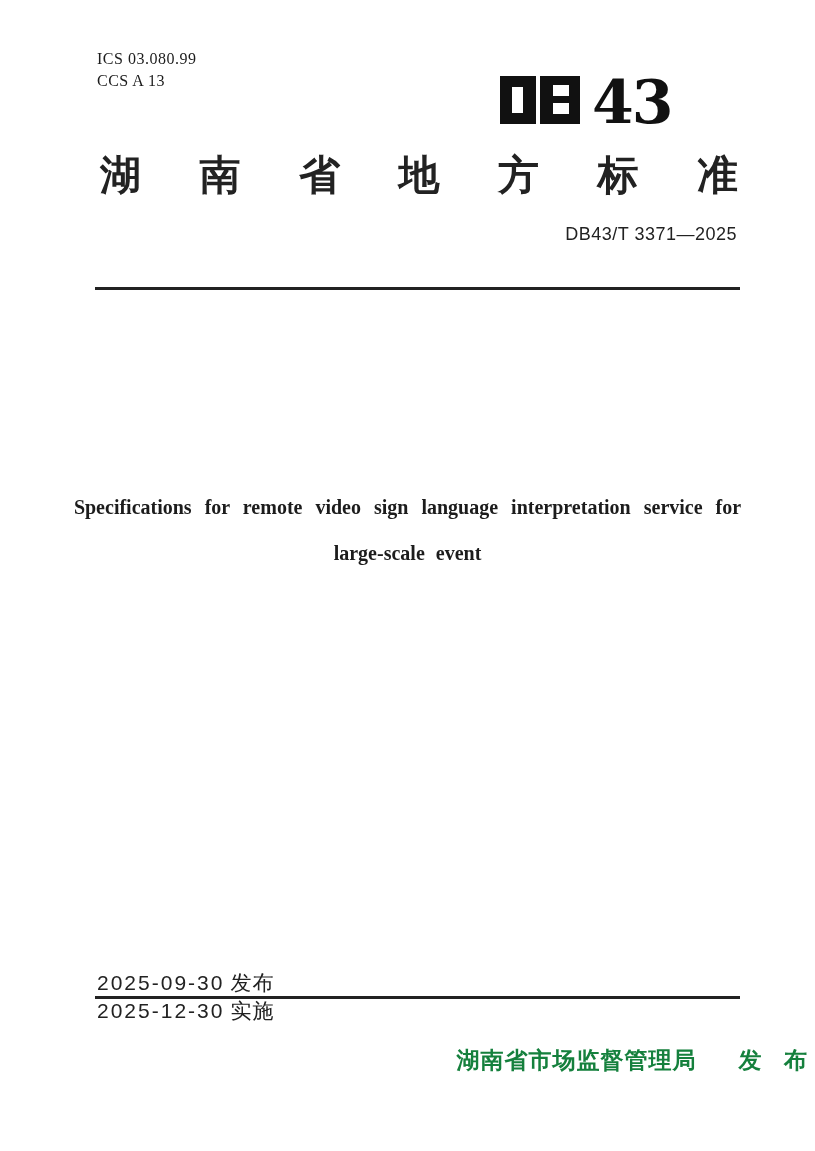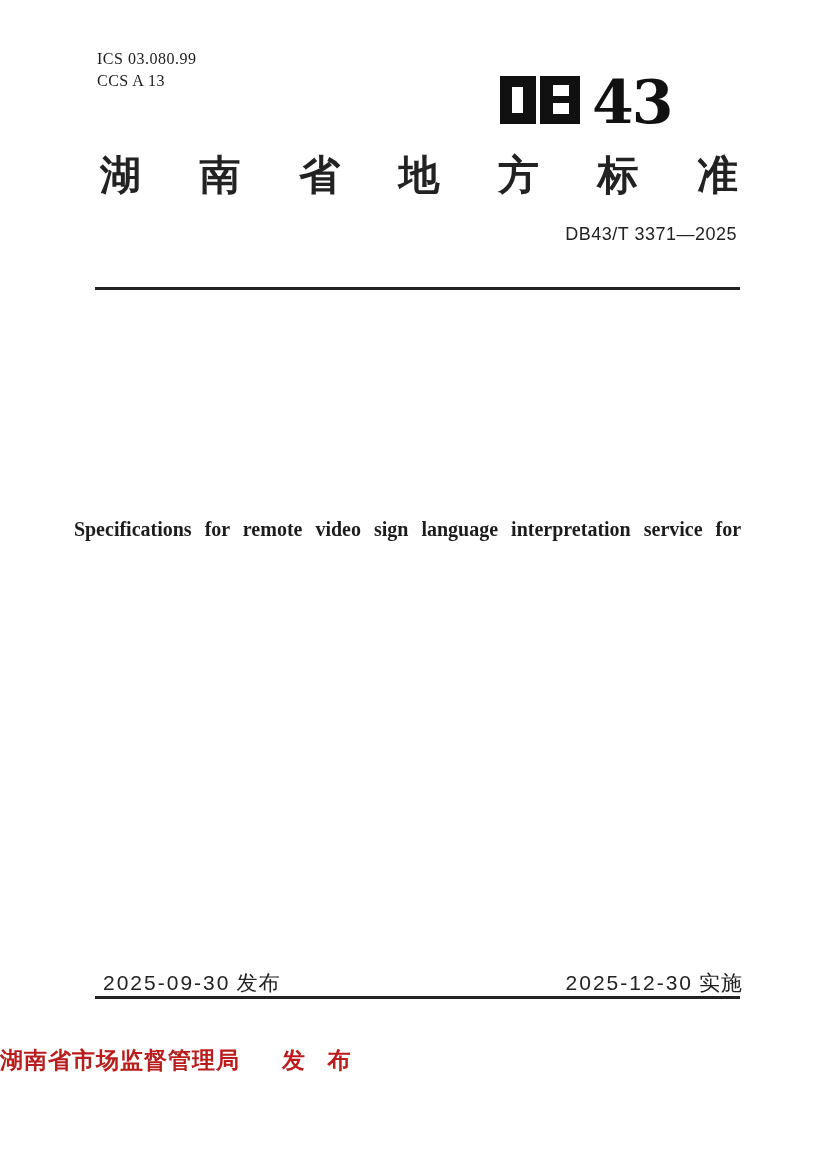--- a/index.html
+++ b/index.html
@@ -84,56 +84,57 @@
     font-size: 42px;
     font-weight: bold;
     letter-spacing: 0px;
     color: #1a1a1a;
   }
 
   
   .title-en {
     position: absolute;
     left: 60px;
-    top: 518px;
+    top: 496px;
     width: 695px;
     text-align: center;
     font-family: "Liberation Serif", serif;
     font-weight: bold;
     font-size: 20px;
     color: #1c1c1c;
   }
   .title-en .line1 { display: block; word-spacing: 8px; }
   .title-en .line2 { display: block; margin-top: 23px; word-spacing: 6px; }
 
   
   .dates-row {
     position: absolute;
-    left: 103px;
+    left: 97px;
     top: 969px;
     width: 640px;
     display: flex;
     justify-content: space-between;
     font-size: 21px;
     font-weight: 500;
     color: #222;
+    flex-direction: column;
   }
   .dates-row .date { letter-spacing: 2px; }
   .dates-row .date-label { margin-left: 6px; letter-spacing: 1px; }
 
   
   .publisher-row {
     position: absolute;
     left: 0;
     top: 1045px;
     width: 100%;
-    text-align: left;
+    text-align: right;
     font-size: 23px;
     font-weight: bold;
-    color: #b91c1c;
+    color: #15803d;
   }
   .publisher-row .publisher-name { letter-spacing: 1px; }
   .publisher-row .publisher-action { margin-left: 42px; letter-spacing: 8px; }
 </style>
 </head>
 <body>
 
 <div class="page">
 
   <div class="codes">
@@ -169,20 +170,21 @@
     <span>准</span>
   </div>
 
   <div class="standard-number">DB43/T 3371—2025</div>
 
   <div class="rule rule-top"></div>
 
 
   <div class="title-en">
     <span class="line1">Specifications for remote video sign language interpretation service for</span>
+    <span class="line2">large-scale event</span>
   </div>
 
   <div class="dates-row">
     <div>
       <span class="date">2025-09-30</span><span class="date-label">发布</span>
     </div>
     <div>
       <span class="date">2025-12-30</span><span class="date-label">实施</span>
     </div>
   </div>

